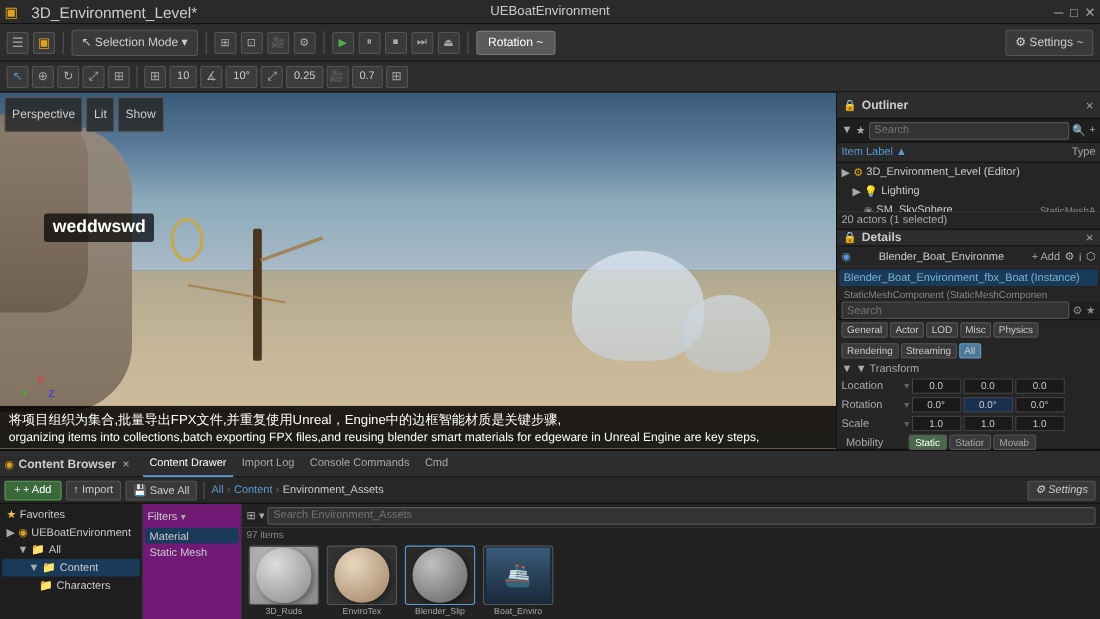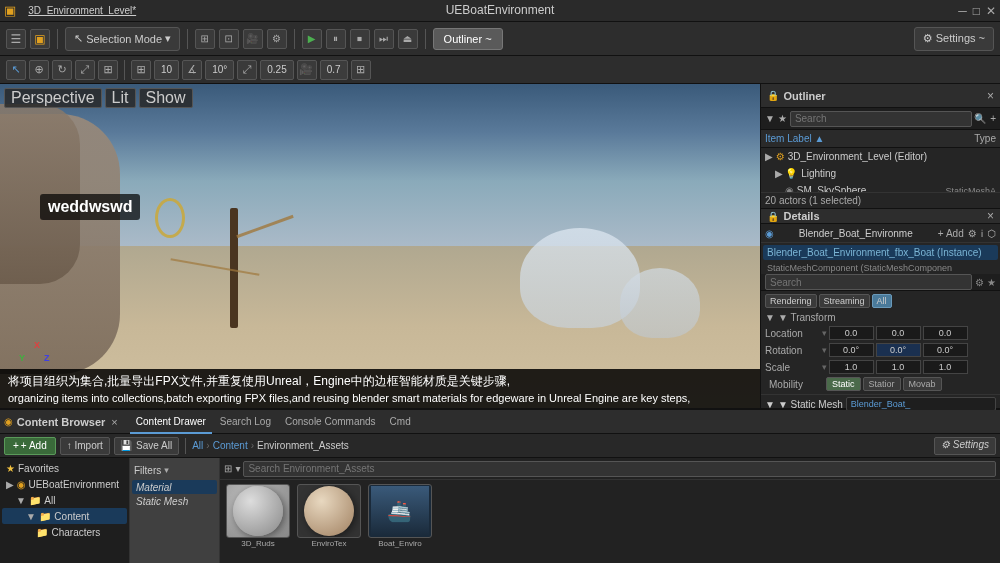--- a/index.html
+++ b/index.html
@@ -23,21 +23,21 @@
 
     
     #main-area { display: flex; height: calc(563px - 22px - 34px - 28px - 155px); }
 
     
     #viewport { flex: 1; position: relative; background: #1a1e26; overflow: hidden; }
     .viewport-bg { width: 100%; height: 100%; background: linear-gradient(180deg, #2a3a4a 0%, #1a2530 40%, #c8b89a 70%, #b0a080 100%); position: relative; overflow: hidden; }
 
     
     .vp-toolbar { position: absolute; top: 4px; left: 4px; display: flex; gap: 3px; z-index: 10; }
-    .vp-btn { background: rgba(40,40,40,0.85); border: 1px solid #555; border-radius: 2px; color: #ccc; padding: 1px 6px; font-size: 16px; cursor: pointer; height: 20px; display: flex; align-items: center; }
+    .vp-btn { background: rgba(40,40,40,0.85); border: 1px solid #555; border-radius: 2px; color: #ccc; padding: 1px 6px; font-size: 11px; cursor: pointer; height: 32px; display: flex; align-items: center; }
 
     
     .subtitle { position: absolute; bottom: 0; left: 0; right: 0; background: rgba(0,0,0,0.85); padding: 4px 8px; z-index: 20; }
     .subtitle-cn { color: #fff; font-size: 12px; margin-bottom: 2px; }
     .subtitle-en { color: #fff; font-size: 11px; }
 
     
     .weddwswd { position: absolute; left: 40px; top: 110px; background: rgba(0,0,0,0.7); color: #fff; font-size: 16px; font-weight: bold; padding: 4px 8px; border-radius: 3px; }
 
     
@@ -89,22 +89,22 @@
     .cb-save-btn { background: #3a3a3a; border: 1px solid #555; border-radius: 2px; color: #ccc; font-size: 10px; padding: 1px 6px; cursor: pointer; height: 18px; display: flex; align-items: center; }
     .breadcrumb { display: flex; align-items: center; gap: 3px; font-size: 10px; color: #aaa; flex: 1; }
     .breadcrumb-item { color: #5b9bd5; cursor: pointer; }
     .breadcrumb-sep { color: #666; }
     .cb-settings-btn { background: #3a3a3a; border: 1px solid #555; border-radius: 2px; color: #ccc; font-size: 10px; padding: 1px 6px; cursor: pointer; height: 18px; }
 
     .cb-content { display: flex; flex: 1; overflow: hidden; }
     .cb-sidebar { width: 130px; background: #1e1e1e; border-right: 1px solid #333; font-size: 10px; padding: 2px; overflow-y: auto; }
     .cb-sidebar-item { display: flex; align-items: center; height: 16px; padding: 0 4px; gap: 3px; cursor: pointer; border-radius: 2px; }
     .cb-sidebar-item.selected { background: #1a3a5a; }
-    .cb-filters { display: flex; flex-direction: column; width: 90px; background: #404040; border-right: 1px solid #333; font-size: 10px; padding: 2px; }
-    .filter-item { display: flex; align-items: center; height: 14px; padding: 0 4px; gap: 2px; cursor: pointer; font-style: italic; }
+    .cb-filters { display: flex; flex-direction: column; width: 90px; background: #701a75; border-right: 1px solid #333; font-size: 10px; padding: 2px; }
+    .filter-item { display: flex; align-items: flex-end; height: 14px; padding: 0 4px; gap: 2px; cursor: pointer; }
     .filter-item.selected { background: #1a3a5a; border-radius: 2px; }
     .cb-assets { flex: 1; display: flex; flex-direction: column; overflow: hidden; }
     .cb-filter-bar { display: flex; align-items: center; background: #222; height: 22px; padding: 0 4px; border-bottom: 1px solid #333; gap: 3px; }
     .asset-search { background: #333; border: 1px solid #555; border-radius: 2px; color: #ccc; font-size: 10px; padding: 1px 4px; height: 16px; flex: 1; }
     .asset-grid { display: flex; flex-wrap: wrap; gap: 3px; padding: 4px; overflow-y: auto; flex: 1; align-content: flex-start; }
     .asset-item { display: flex; flex-direction: column; align-items: center; width: 68px; cursor: pointer; }
     .asset-thumb { width: 64px; height: 54px; background: #888; border-radius: 3px; border: 1px solid #555; display: flex; align-items: center; justify-content: center; overflow: hidden; }
     .asset-name { font-size: 8px; color: #aaa; text-align: left; max-width: 64px; overflow: hidden; text-overflow: ellipsis; white-space: nowrap; margin-top: 1px; }
 
     .axis-widget { position: absolute; left: 14px; bottom: 40px; width: 40px; height: 40px; }
@@ -123,21 +123,21 @@
     
     .boat-mast { position: absolute; bottom: 80px; left: 230px; width: 8px; height: 120px; background: #4a3520; border-radius: 2px; }
 
     .cb-sidebar-folder { color: #f0c040; font-size: 10px; }
   </style>
 </head>
 <body>
 
 <div id="menu-bar">
   <span style="color:#e0a020;font-size:13px;">▣</span>
-  <span style="font-size:10px;color:#ccc;text-decoration:underline;">3D_Environment_Level*</span>
+  <span style="font-size:14px;color:#ccc;">3D_Environment_Level*</span>
   <span id="title-center">UEBoatEnvironment</span>
   <div style="margin-left:auto;display:flex;gap:6px;align-items:center;">
     <span style="font-size:12px;cursor:pointer;color:#aaa;">─</span>
     <span style="font-size:12px;cursor:pointer;color:#aaa;">□</span>
     <span style="font-size:12px;cursor:pointer;color:#aaa;">✕</span>
   </div>
 </div>
 
 <div id="toolbar">
   <div class="toolbar-icon" style="font-size:12px;">☰</div>
@@ -154,21 +154,21 @@
   <div class="toolbar-icon">🎥</div>
   <div class="toolbar-icon">⚙</div>
   <div class="toolbar-sep"></div>
   <div class="toolbar-icon" style="color:#4CAF50;">▶</div>
   <div class="toolbar-icon">⏸</div>
   <div class="toolbar-icon">⏹</div>
   <div class="toolbar-icon">⏭</div>
   <div class="toolbar-icon">⏏</div>
   <div class="toolbar-sep"></div>
   <div class="platforms-btn">
-    <span>Outliner ~</span>
+    <span>Rotation ~</span>
   </div>
   <div style="margin-left:auto;padding-left:40px;">
     <div class="toolbar-btn">
       <span>⚙ Settings ~</span>
     </div>
   </div>
 </div>
 
 <div id="toolbar2">
   <div class="tb2-icon" style="color:#5b9bd5;">↖</div>
@@ -283,20 +283,27 @@
         <span style="color:#aaa;font-size:10px;">ℹ</span>
         <span style="color:#aaa;font-size:10px;">⬡</span>
       </div>
       <div class="details-component">Blender_Boat_Environment_fbx_Boat (Instance)</div>
       <div style="font-size:9px;color:#888;padding:1px 6px;">StaticMeshComponent (StaticMeshComponen</div>
       <div class="details-search">
         <input class="details-search-input" placeholder="Search" style="">
         <span style="color:#888;font-size:10px;">⚙</span>
         <span style="color:#888;font-size:10px;">★</span>
       </div>
+      <div class="details-tabs">
+        <span class="dtab">General</span>
+        <span class="dtab">Actor</span>
+        <span class="dtab">LOD</span>
+        <span class="dtab">Misc</span>
+        <span class="dtab">Physics</span>
+      </div>
       <div class="details-tabs" style="margin-top:1px;">
         <span class="dtab">Rendering</span>
         <span class="dtab">Streaming</span>
         <span class="dtab active">All</span>
       </div>
       <div class="transform-section">
         <div class="transform-label">
           <span>▼</span>
           <span>▼ Transform</span>
         </div>
@@ -339,21 +346,21 @@
 
 <div id="bottom-area">
 
   <div id="content-browser">
     <div class="cb-header">
       <span style="color:#e0a020;font-size:10px;">◉</span>
       <span class="cb-title">Content Browser</span>
       <span style="color:#aaa;font-size:11px;margin-left:2px;cursor:pointer;">×</span>
       <div style="margin-left:8px;display:flex;gap:2px;">
         <span class="cb-tab active">Content Drawer</span>
-        <span class="cb-tab">Search Log</span>
+        <span class="cb-tab">Import Log</span>
         <span class="cb-tab">Console Commands</span>
         <span class="cb-tab">Cmd</span>
       </div>
     </div>
     <div class="cb-toolbar">
       <div class="cb-add-btn">
         <span>+</span>
         <span>+ Add</span>
       </div>
       <div class="cb-import-btn">↑ Import</div>
@@ -409,35 +416,44 @@
         <div class="filter-item">
           <span>Static Mesh</span>
         </div>
       </div>
 
       <div class="cb-assets">
         <div class="cb-filter-bar">
           <span style="color:#aaa;font-size:10px;cursor:pointer;">⊞</span>
           <span style="color:#aaa;font-size:10px;cursor:pointer;">▾</span>
           <input class="asset-search" placeholder="Search Environment_Assets" style="">
+        </div>
+        <div style="display:flex;align-items:center;gap:3px;padding:1px 4px;font-size:9px;color:#888;">
+          <span>97 items</span>
         </div>
         <div class="asset-grid">
           <div class="asset-item">
             <div class="asset-thumb" style="background:radial-gradient(circle at 40% 35%, #cccccc, #888888);">
               <div style="width:50px;height:50px;border-radius:50%;background:radial-gradient(circle at 35% 30%, #ddd, #888);box-shadow:2px 2px 8px rgba(0,0,0,0.5);"></div>
             </div>
             <span class="asset-name">3D_Ruds</span>
           </div>
           <div class="asset-item">
             <div class="asset-thumb" style="background:#333;">
               <div style="width:50px;height:50px;border-radius:50%;background:radial-gradient(circle at 35% 30%, #e8d8c0, #a08060);box-shadow:2px 2px 8px rgba(0,0,0,0.5);"></div>
             </div>
             <span class="asset-name">EnviroTex</span>
           </div>
           <div class="asset-item">
+            <div class="asset-thumb" style="background:#2a2a2a;border:1px solid #5b9bd5;">
+              <div style="width:50px;height:50px;border-radius:50%;background:radial-gradient(circle at 35% 30%, #c0c0c0, #606060);box-shadow:2px 2px 8px rgba(0,0,0,0.5);"></div>
+            </div>
+            <span class="asset-name">Blender_Slip</span>
+          </div>
+          <div class="asset-item">
             <div class="asset-thumb" style="background:#1a2a3a;">
               <div style="width:58px;height:50px;background:linear-gradient(180deg,#3a5a7a,#1a2a3a);display:flex;align-items:center;justify-content:center;color:#5b9bd5;font-size:20px;">🚢</div>
             </div>
             <span class="asset-name">Boat_Enviro</span>
           </div>
         </div>
       </div>
     </div>
 
   </div>

